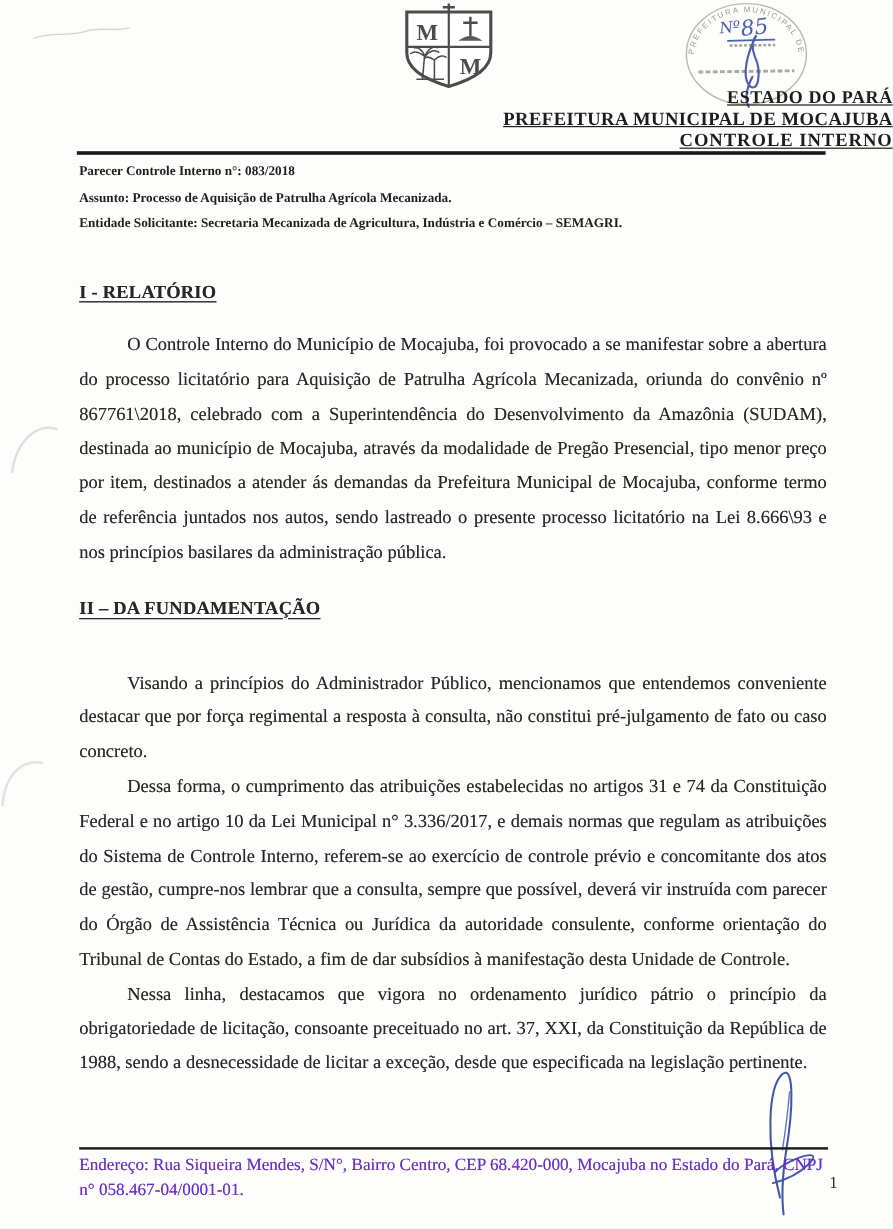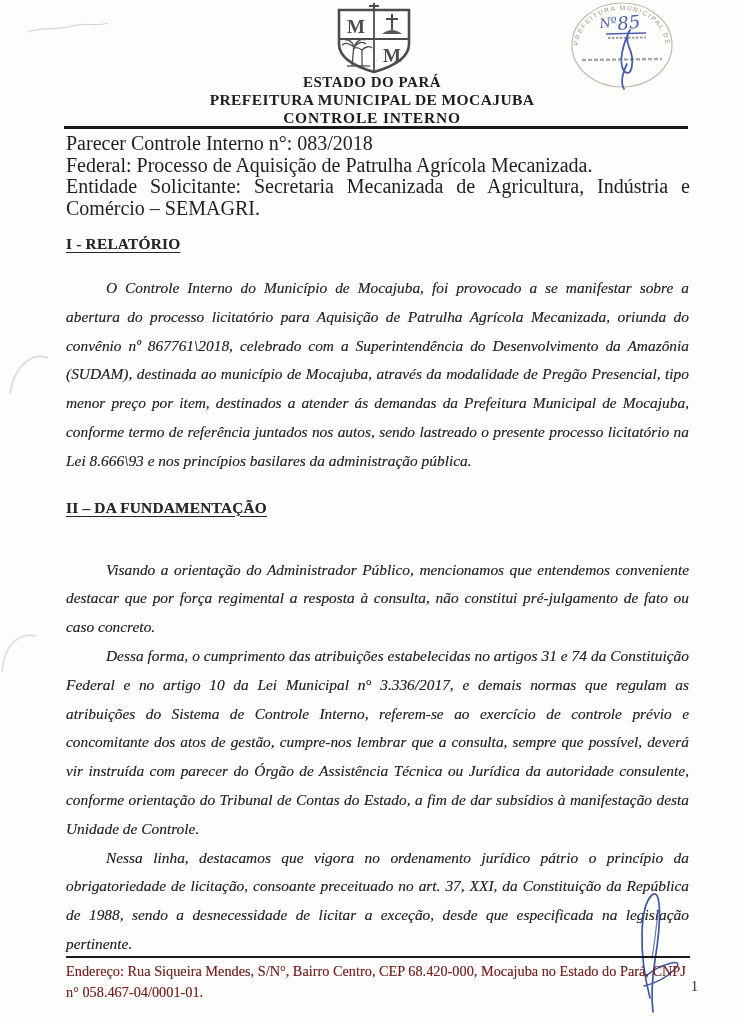--- a/index.html
+++ b/index.html
@@ -5,36 +5,36 @@
   * { margin:0; padding:0; box-sizing:border-box; }
   body { background:#d8d8d8; font-family:"Liberation Serif", serif; }
   .page {
     position:relative; width:744px; height:1024px;
     background:#fdfdfb; overflow:hidden; color:#242424;
     margin:0 auto;
   }
   
   .crest { position:absolute; top:2px; left:318px; }
   .stamp { position:absolute; top:0; left:566px; }
-  .header-text { position:absolute; top:73px; left:0; width:100%; text-align:center; font-weight:bold; color:#1d1d1d; }
+  .header-text { position:absolute; top:73px; left:0; width:100%; text-align:right; font-weight:bold; color:#1d1d1d;text-decoration:underline; }
   .header-text .h1 { font-size:15px; letter-spacing:.5px; line-height:18px; }
   .header-text .h2 { font-size:15.5px; letter-spacing:.4px; line-height:18px; }
   .header-text .h3 { font-size:15.5px; letter-spacing:.8px; line-height:18px; }
   .rule-top { position:absolute; top:126px; left:64px; width:624px; height:0; border-bottom:3px solid #191919; }
   
-  .meta { position:absolute; top:133px; left:66px; width:624px; font-weight:normal; font-size:20px; line-height:21.5px; text-align:justify; color:#1e1e1e; }
+  .meta { position:absolute; top:133px; left:66px; width:624px; font-weight:bold; font-size:11px; line-height:21.5px; text-align:justify; color:#1e1e1e; }
   
   .body-text { position:absolute; top:234px; left:66px; width:623px; font-size:15.4px; line-height:28.8px; text-align:justify; color:#272727; text-shadow:0 0 .4px rgba(45,45,45,.55); }
   .section-title { font-weight:bold; text-decoration:underline; text-underline-offset:3px; letter-spacing:.2px; line-height:20px; }
   .st-1 { margin-bottom:20px; }
   .st-2 { margin-top:22px; margin-bottom:38px; }
-  .body-text p { text-indent:40px;font-style:italic; }
+  .body-text p { text-indent:40px; }
   
   .footer-rule { position:absolute; top:956px; left:66px; width:624px; border-top:2.5px solid #191919; }
-  .footer-text { position:absolute; top:961px; left:66px; width:624px; font-size:14.3px; line-height:20.5px; color:#7f1d1d; text-shadow:0 0 .4px rgba(45,45,45,.5); }
+  .footer-text { position:absolute; top:961px; left:66px; width:624px; font-size:14.3px; line-height:20.5px; color:#6d28d9; text-shadow:0 0 .4px rgba(45,45,45,.5); }
   .page-num { position:absolute; top:979px; right:46px; font-size:14px; color:#2b2b2b; }
   svg { display:block; }
 </style>
 </head>
 <body>
 
 <div class="page">
 
   <svg class="crest" style="left:24px; top:12px;" width="90" height="26" viewBox="0 0 90 26">
     <path d="M4,20 C18,14 34,19 48,14 C60,10 72,15 84,11" fill="none" stroke="rgba(110,110,120,0.28)" stroke-width="1.1"></path>
@@ -95,37 +95,37 @@
   <div class="header-text">
     <div class="h1">ESTADO DO PARÁ</div>
     <div class="h2">PREFEITURA MUNICIPAL DE MOCAJUBA</div>
     <div class="h3">CONTROLE INTERNO</div>
   </div>
 
   <div class="rule-top"></div>
 
   <div class="meta">
     <div>Parecer Controle Interno n°: 083/2018</div>
-    <div>Federal: Processo de Aquisição de Patrulha Agrícola Mecanizada.</div>
+    <div>Assunto: Processo de Aquisição de Patrulha Agrícola Mecanizada.</div>
     <div>Entidade Solicitante: Secretaria Mecanizada de Agricultura, Indústria e Comércio – SEMAGRI.</div>
   </div>
 
   <svg class="crest" style="left:4px; top:346px;" width="48" height="52" viewBox="0 0 48 52">
     <path d="M6,48 C10,18 30,6 44,12" fill="none" stroke="rgba(120,120,128,0.22)" stroke-width="2"></path>
   </svg>
   <svg class="crest" style="left:0px; top:626px;" width="40" height="50" viewBox="0 0 40 50">
     <path d="M2,46 C4,18 20,6 36,10" fill="none" stroke="rgba(120,120,128,0.20)" stroke-width="2"></path>
   </svg>
 
   <div class="body-text">
     <div class="section-title st-1">I - RELATÓRIO</div>
     <p>O Controle Interno do Município de Mocajuba, foi provocado a se manifestar sobre a abertura do processo licitatório para Aquisição de Patrulha Agrícola Mecanizada, oriunda do convênio nº 867761\2018, celebrado com a Superintendência do Desenvolvimento da Amazônia (SUDAM), destinada ao município de Mocajuba, através da modalidade de Pregão Presencial, tipo menor preço por item, destinados a atender ás demandas da Prefeitura Municipal de Mocajuba, conforme termo de referência juntados nos autos, sendo lastreado o presente processo licitatório na Lei 8.666\93 e nos princípios basilares da administração pública.</p>
 
     <div class="section-title st-2">II – DA FUNDAMENTAÇÃO</div>
-    <p>Visando a orientação do Administrador Público, mencionamos que entendemos conveniente destacar que por força regimental a resposta à consulta, não constitui pré-julgamento de fato ou caso concreto.</p>
+    <p>Visando a princípios do Administrador Público, mencionamos que entendemos conveniente destacar que por força regimental a resposta à consulta, não constitui pré-julgamento de fato ou caso concreto.</p>
     <p>Dessa forma, o cumprimento das atribuições estabelecidas no artigos 31 e 74 da Constituição Federal e no artigo 10 da Lei Municipal n° 3.336/2017, e demais normas que regulam as atribuições do Sistema de Controle Interno, referem-se ao exercício de controle prévio e concomitante dos atos de gestão, cumpre-nos lembrar que a consulta, sempre que possível, deverá vir instruída com parecer do Órgão de Assistência Técnica ou Jurídica da autoridade consulente, conforme orientação do Tribunal de Contas do Estado, a fim de dar subsídios à manifestação desta Unidade de Controle.</p>
     <p>Nessa linha, destacamos que vigora no ordenamento jurídico pátrio o princípio da obrigatoriedade de licitação, consoante preceituado no art. 37, XXI, da Constituição da República de 1988, sendo a desnecessidade de licitar a exceção, desde que especificada na legislação pertinente.</p>
   </div>
 
   <svg class="crest" style="left:600px; top:880px;" width="144" height="140" viewBox="0 0 144 140">
     <path d="M50,118 C38,72 40,26 52,15 C62,7 61,44 55,80 C52,100 51,116 53,132" fill="none" stroke="#4056a6" stroke-width="1.7" stroke-linecap="round"></path>
     <path d="M46,96 C60,84 88,76 74,90 C64,100 52,104 44,106" fill="none" stroke="#4056a6" stroke-width="1.5" stroke-linecap="round"></path>
     <path d="M58,30 C56,52 54,66 52,78" fill="none" stroke="#4056a6" stroke-width="1.2" stroke-linecap="round" opacity="0.8"></path>
   </svg>
 

